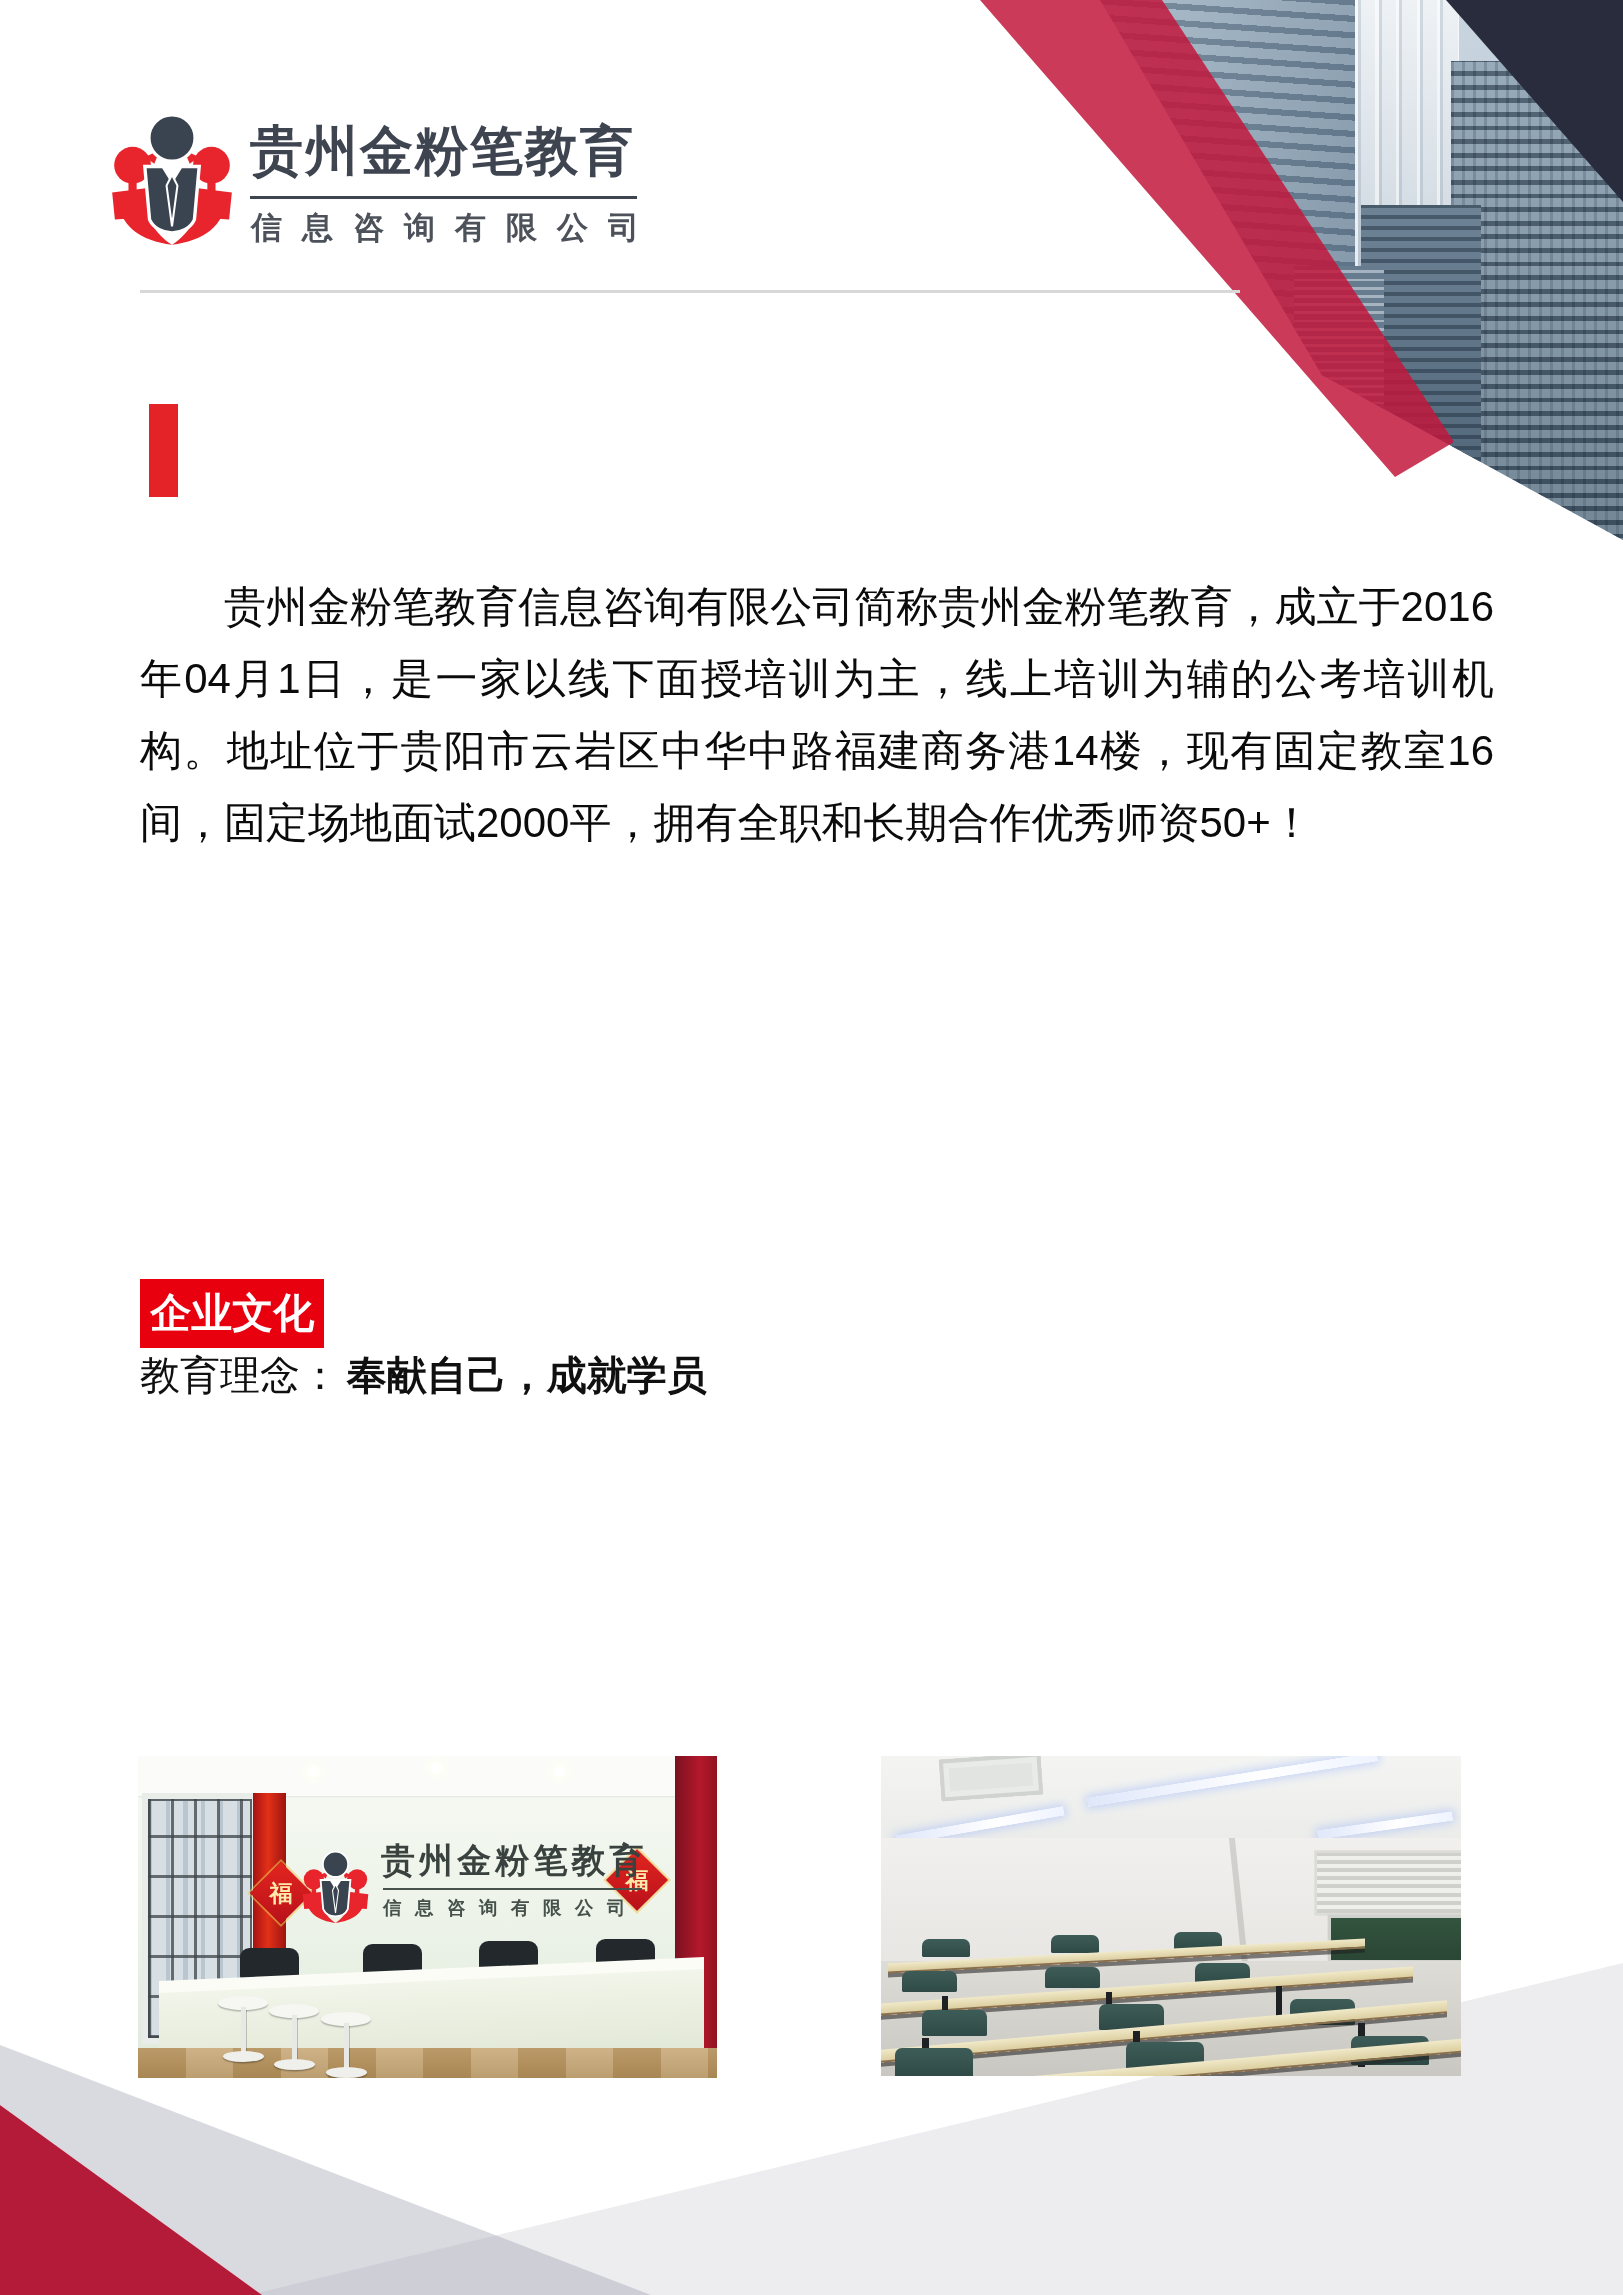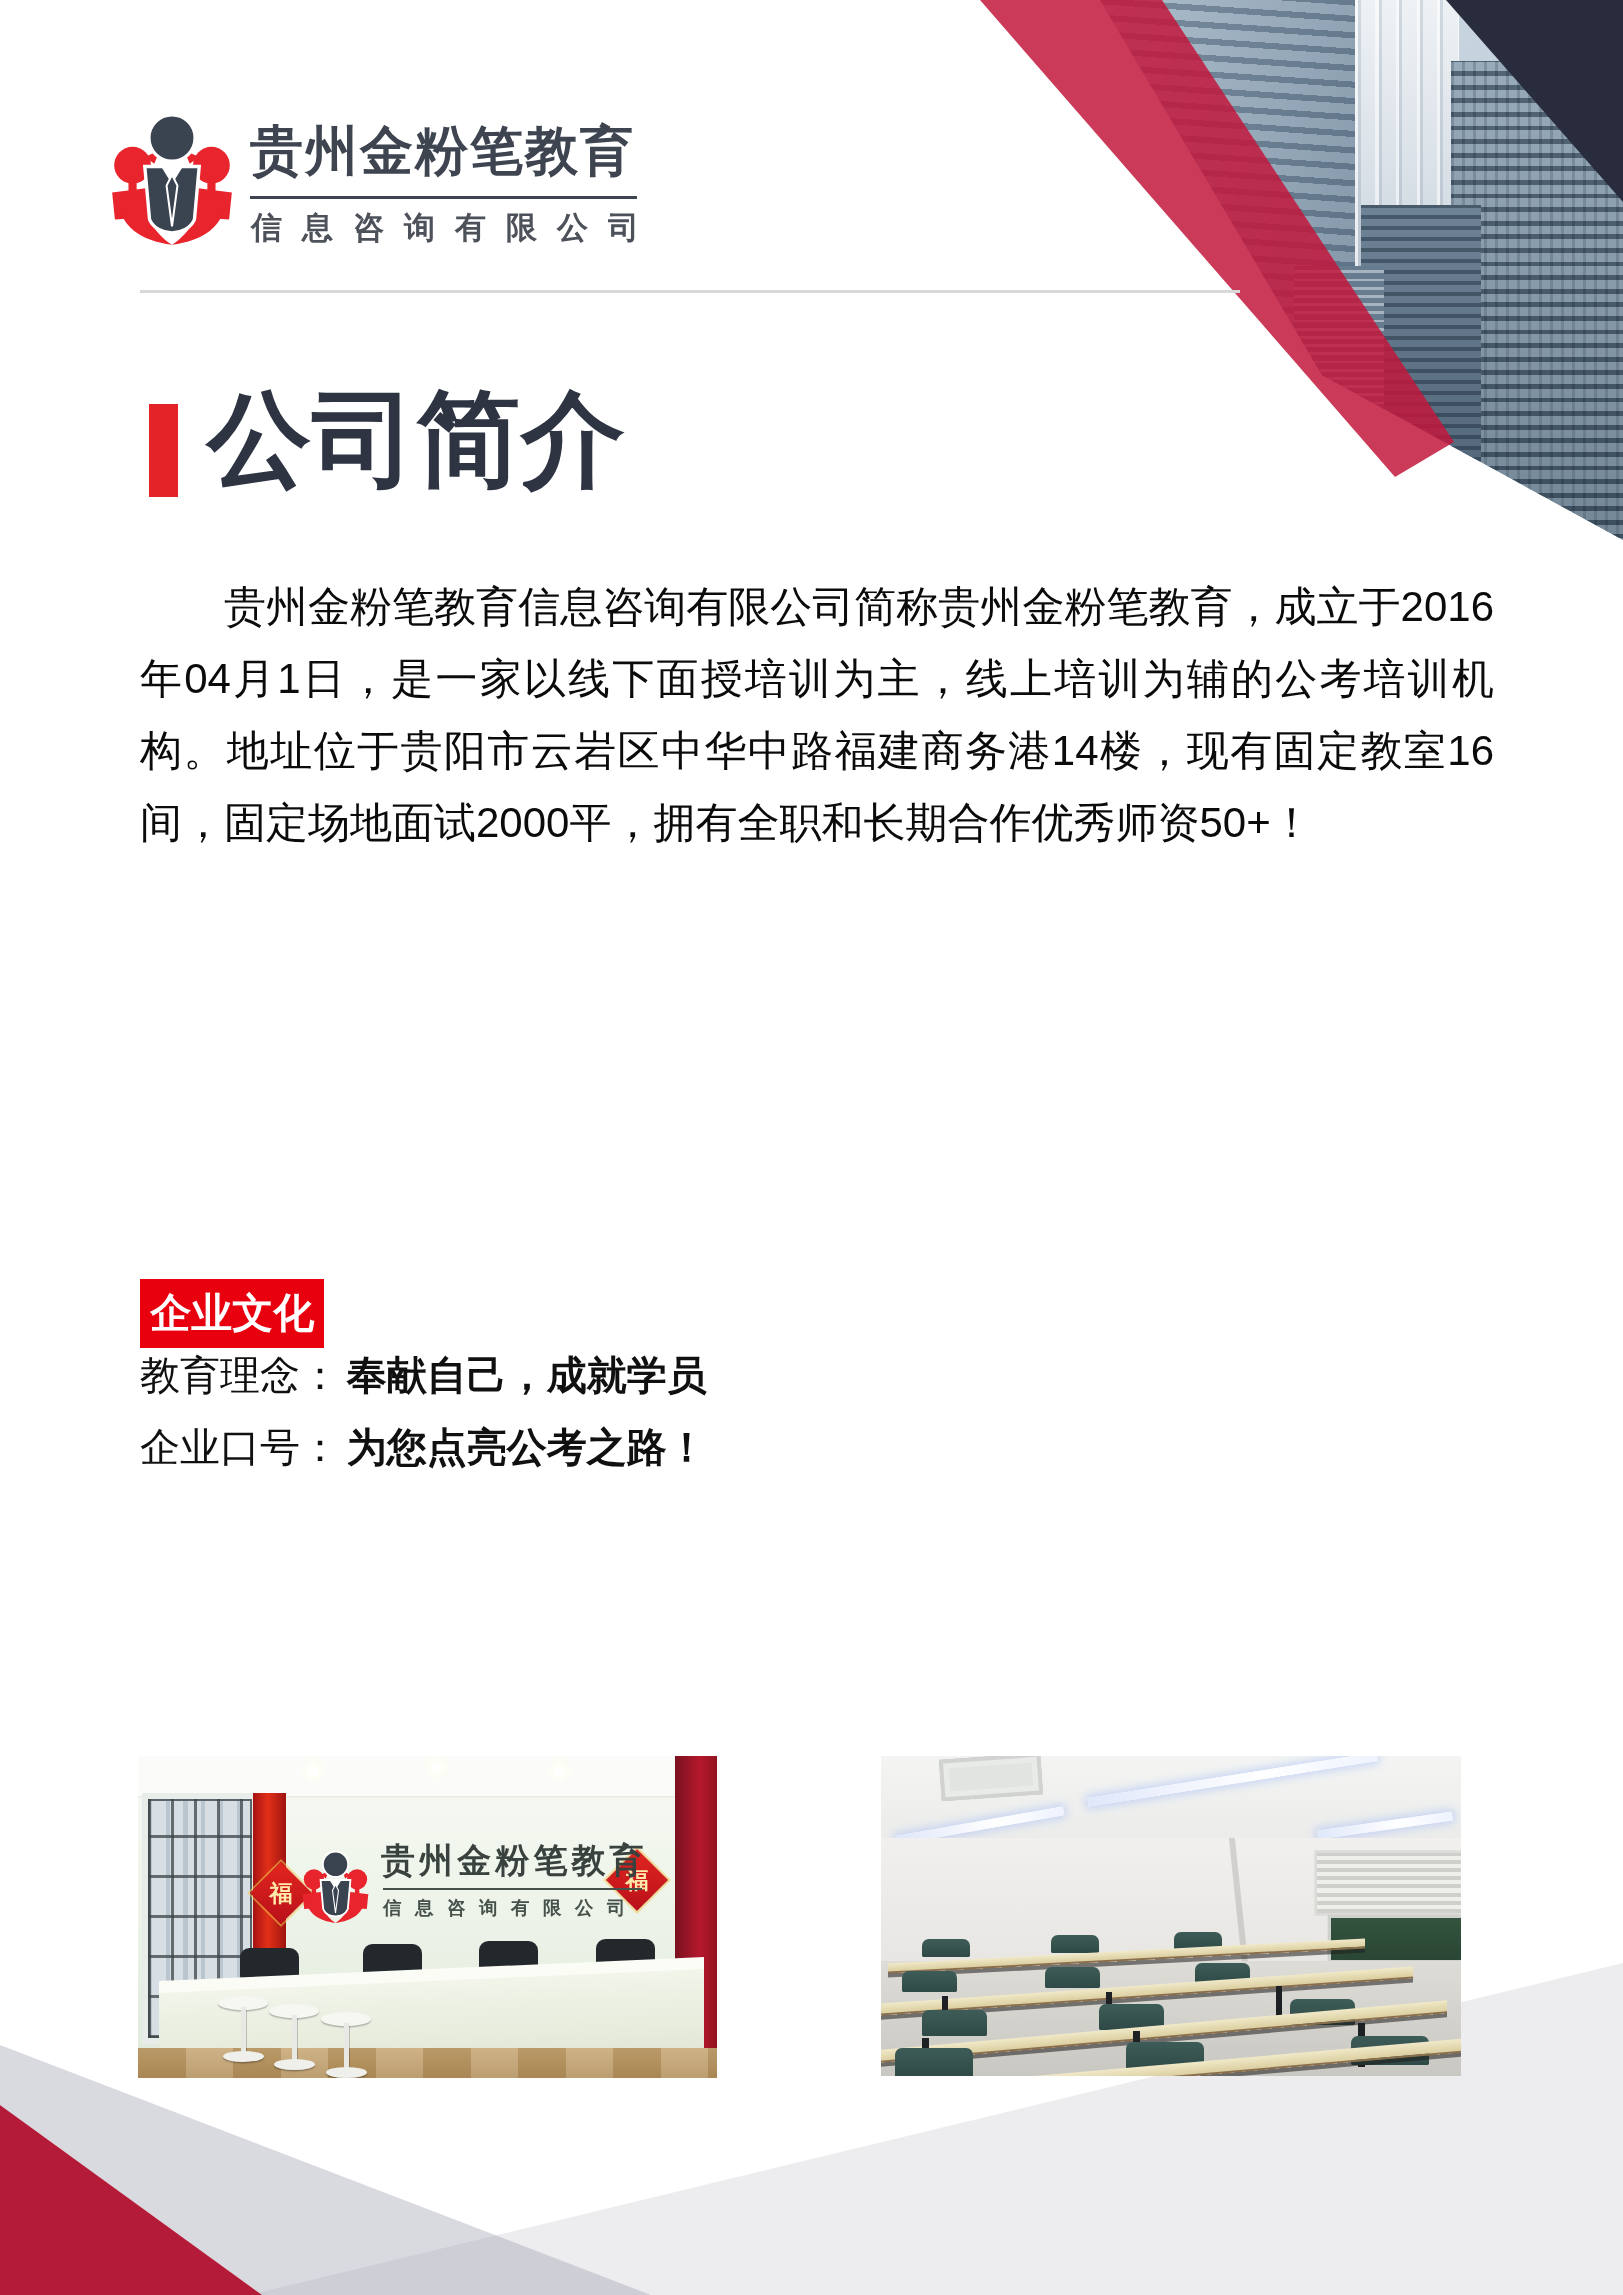--- a/index.html
+++ b/index.html
@@ -185,37 +185,33 @@
 
   <svg class="abs logo" viewBox="0 0 200 220">
     <use href="#logo-symbol"></use>
   </svg>
   <div class="abs brand-name">贵州金粉笔教育</div>
   <div class="abs brand-underline"></div>
   <div class="abs brand-sub">信息咨询有限公司</div>
   <div class="abs header-rule"></div>
 
   <div class="abs hero-bar"></div>
-  <div class="abs hero-title">公司简介</div>
 
   <div class="abs para p1">贵州金粉笔教育信息咨询有限公司简称贵州金粉笔教育，成立于2016年04月1日，是一家以线下面授培训为主，线上培训为辅的公考培训机构。地址位于贵阳市云岩区中华中路福建商务港14楼，现有固定教室16间，固定场地面试2000平，拥有全职和长期合作优秀师资50+！</div>
 
   <div class="abs culture-tag">企业文化</div>
   <div class="abs culture-list">
 
       <div class="culture-row">
         <span class="lbl">教育理念</span><span>：</span><span class="val">奉献自己，成就学员</span>
       </div>
 
 
 
 
-      <div class="culture-row">
-        <span class="lbl">企业口号</span><span>：</span><span class="val">为您点亮公考之路！</span>
-      </div>
 
     </div>
 
   <div class="abs photo photo-office">
     <div class="abs o-wall"></div>
     <div class="abs o-ceil"></div>
     <div class="abs o-lamp" style="left:170px;top:9.5px;"></div>
     <div class="abs o-lamp" style="left:293px;top:5.5px;"></div>
     <div class="abs o-lamp" style="left:416px;top:9.5px;"></div>
     <div class="abs o-window">

